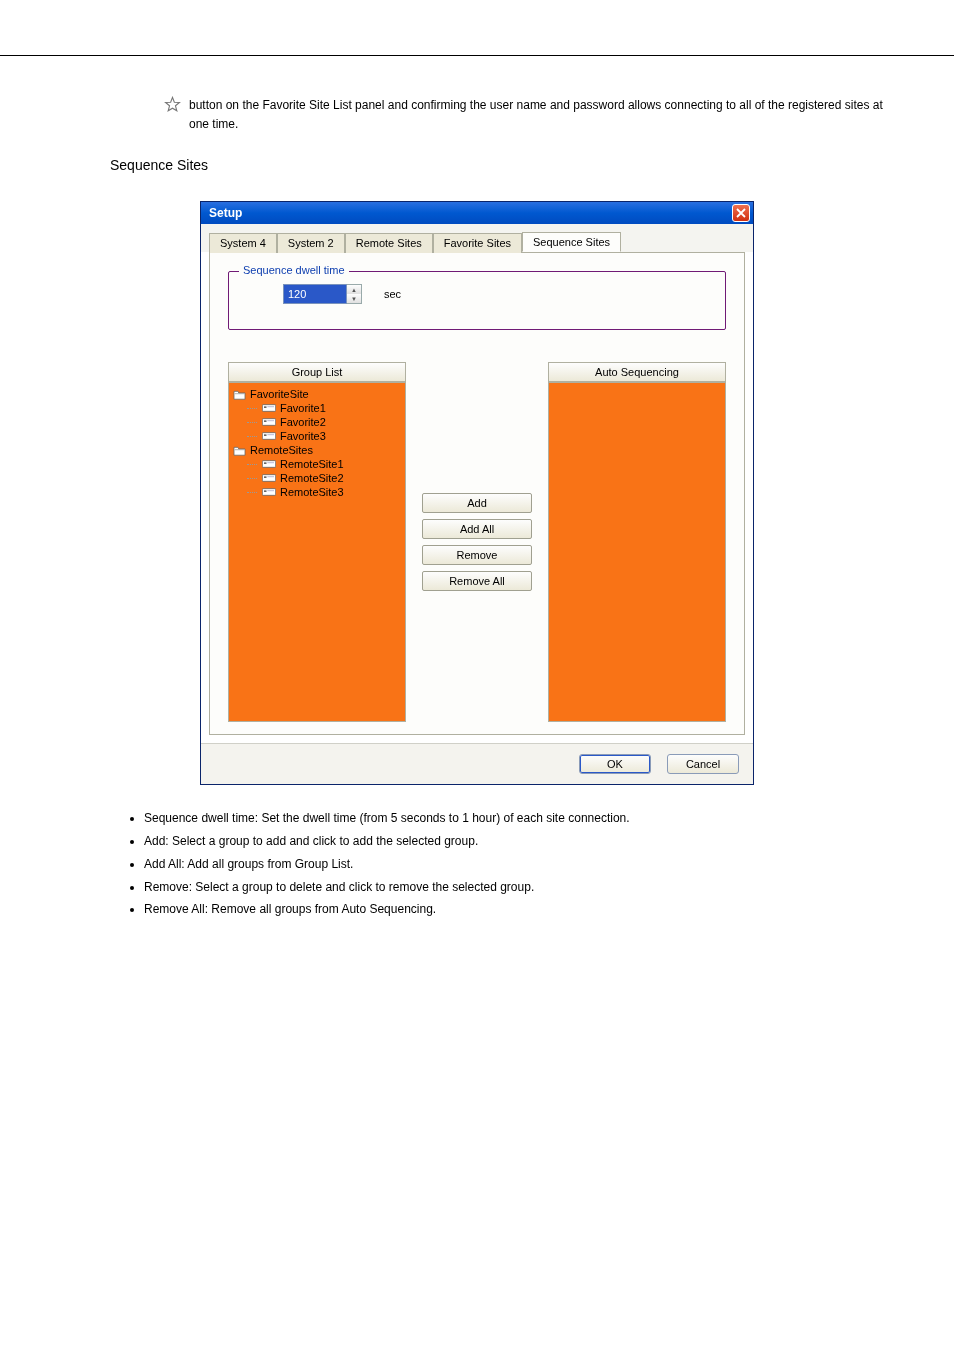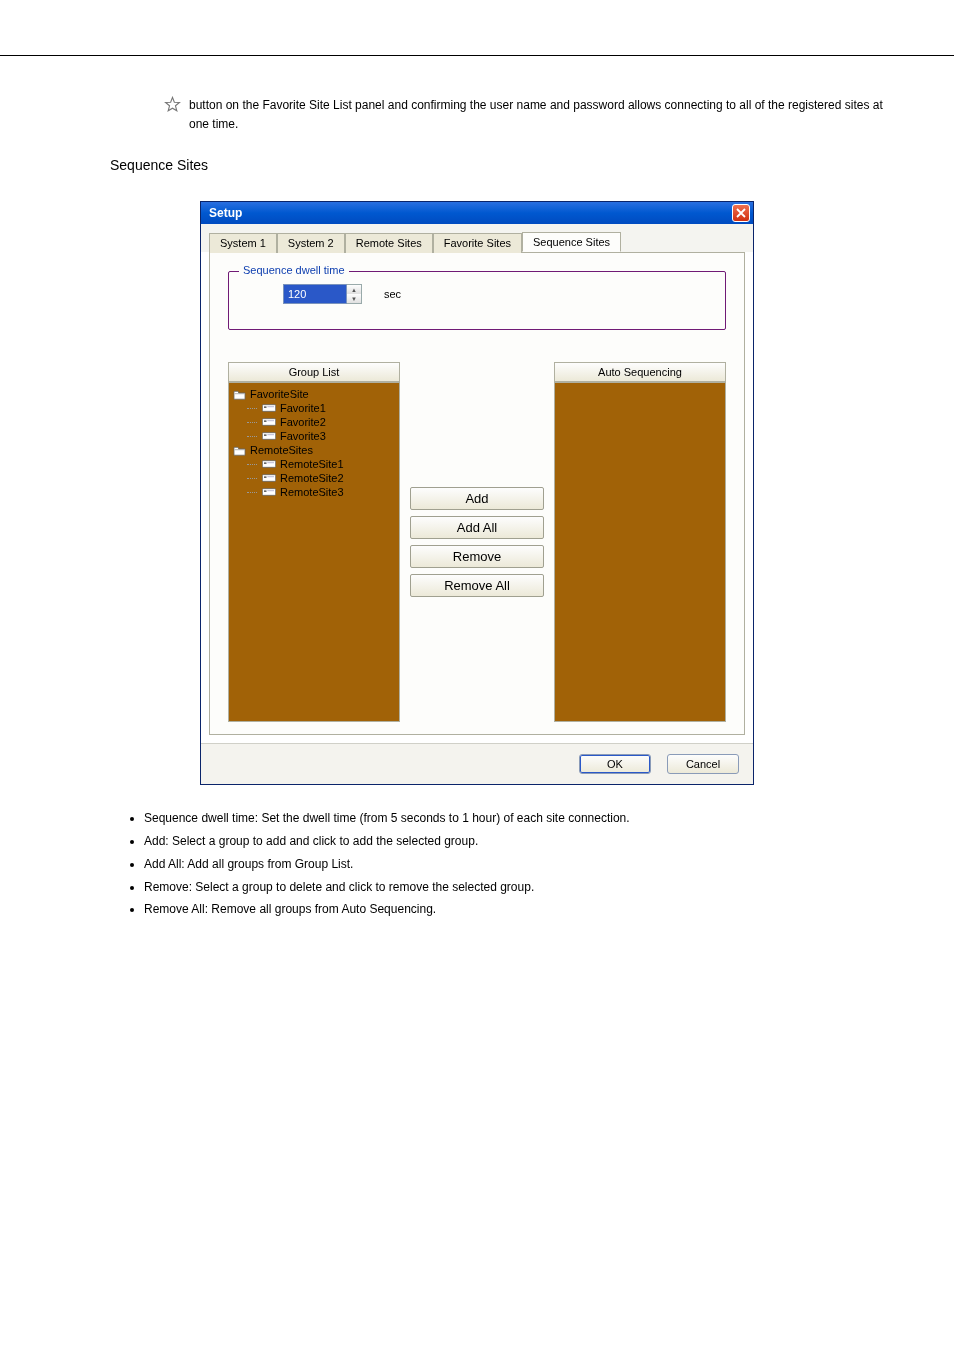--- a/index.html
+++ b/index.html
@@ -114,38 +114,38 @@
   .list-col-right { width: 178px; }
   .col-header {
     background: linear-gradient(#fdfdfd,#ece9d8);
     border: 1px solid #b0b0a0;
     text-align: center;
     font-size: 11px;
     padding: 3px 8px;
   }
   .listbox {
     border: 1px solid #b0b0a0;
-    background: #a16207;
+    background: #f97316;
     height: 340px;
     padding: 4px 4px;
     font-size: 11px;
     overflow: hidden;
   }
   .tree-node { display:flex; align-items:center; gap:4px; padding:1px 0; white-space:nowrap;}
   .tree-child { margin-left: 14px; display:flex; align-items:center; gap:4px; padding:1px 0;}
   .tree-child::before {
     content:""; display:inline-block; width:10px; border-top:1px dotted #999; margin-right:1px;
   }
   .folder-ico { width:13px; height:11px; }
   .site-ico { width:14px; height:10px; }
   .mid-btn {
-    width: 134px;
+    width: 110px;
     border: 1px solid #a0a090;
     background: linear-gradient(#fdfdfd,#ece9d8);
-    font-size: 13px;
+    font-size: 11px;
     padding: 3px 0;
     text-align: center;
     border-radius: 2px;
   }
   .bottom-bar {
     background: #f4f3ee;
     border-top: 1px solid #d0d0c8;
     padding: 10px 14px;
     display:flex; justify-content:flex-end; gap:16px;
   }
@@ -183,21 +183,21 @@
     <div class="titlebar">
       <span class="titlebar-title">Setup</span>
       <span class="close-btn">
         <svg viewBox="0 0 10 10">
             <path d="M1 1l8 8M9 1l-8 8" stroke="#fff" stroke-width="1.8"></path>
           </svg>
       </span>
     </div>
 
     <div class="tabbar">
-      <div class="tab">System 1</div>
+      <div class="tab">System 4</div>
       <div class="tab">System 2</div>
       <div class="tab">Remote Sites</div>
       <div class="tab">Favorite Sites</div>
       <div class="tab active">Sequence Sites</div>
     </div>
 
     <div class="tab-panel">
 
       <div class="fieldset">
         <span class="fieldset-legend">Sequence dwell time</span>

